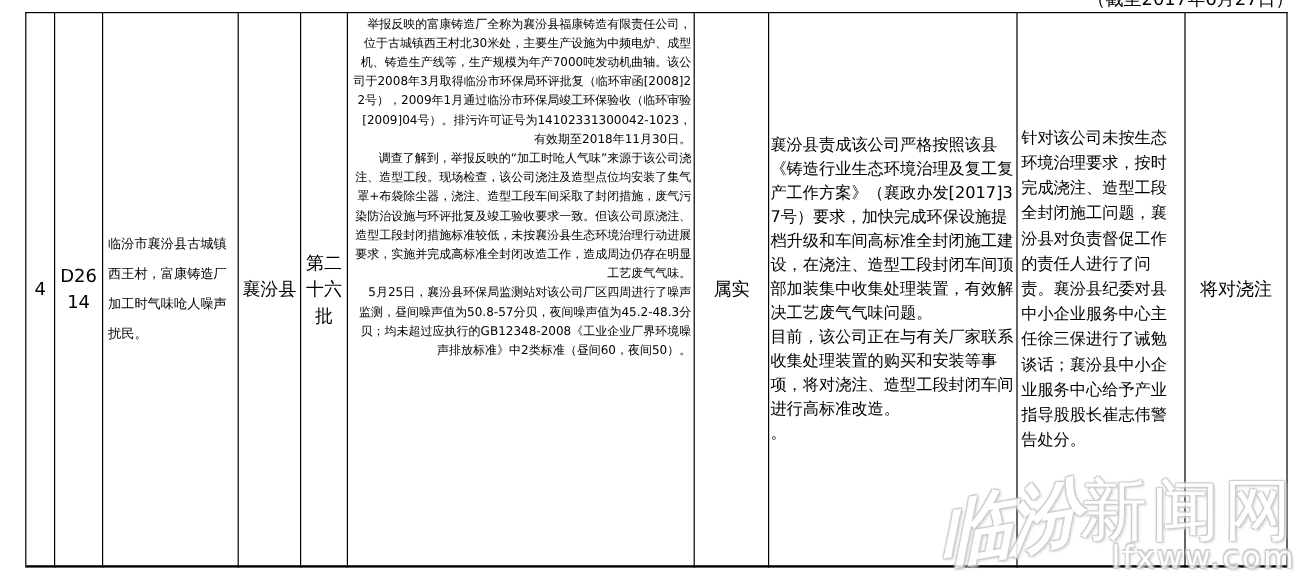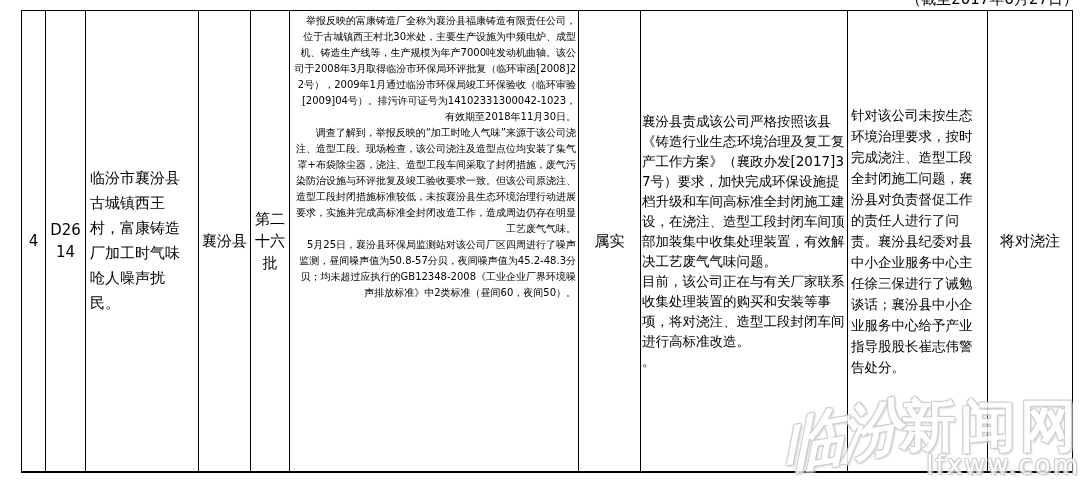--- a/index.html
+++ b/index.html
@@ -41,21 +41,21 @@
   .report-table td {
     border: 1px solid #000;
     vertical-align: middle;
     overflow: hidden;
     word-break: break-all;
     font-size: 15px;
     line-height: 22px;
     padding: 1px 2px;
   }
   td.center { text-align: center; }
-  td.cell-complaint   { text-align: left; font-size: 15px; line-height: 25px; padding: 1px 4px; }
+  td.cell-complaint   { text-align: left; font-size: 11px; line-height: 25px; padding: 1px 4px; }
   td.cell-invest      { vertical-align: top; text-align: right; font-size: 10px; line-height: 16px; white-space: pre-wrap; padding: 2px 2px; }
   td.cell-handling    { text-align: left; font-size: 13.5px; line-height: 20px; white-space: pre-wrap; padding: 1px 1px; }
   td.cell-account     { text-align: left; font-size: 13.5px; line-height: 21px; white-space: pre-wrap; padding: 19px 3px; }
 
   
   .watermark {
     position: absolute;
     right: 2px;
     bottom: 2px;
     display: flex;
@@ -75,21 +75,21 @@
     font-size: 62px;
     font-style: italic;
     font-weight: bold;
     transform: rotate(-10deg) skewX(-8deg);
     display: inline-block;
     margin-right: 2px;
     margin-bottom: 2px;
     letter-spacing: -4px;
   }
   .wm-right { display: flex; flex-direction: column; align-items: flex-end; }
-  .wm-title { font-size: 56px; line-height: 56px; letter-spacing: 4px; font-weight: bold; text-align: right; }
+  .wm-title { font-size: 56px; line-height: 56px; letter-spacing: 4px; font-weight: normal; text-align: right; }
   .wm-url   { font-size: 26px; line-height: 30px; font-weight: normal; letter-spacing: 2px; margin-top: -4px; }
 </style>
 </head>
 <body>
 
 <div class="page">
 
   <div class="header-note">（截至2017年6月27日）</div>
 
   <table class="report-table">

